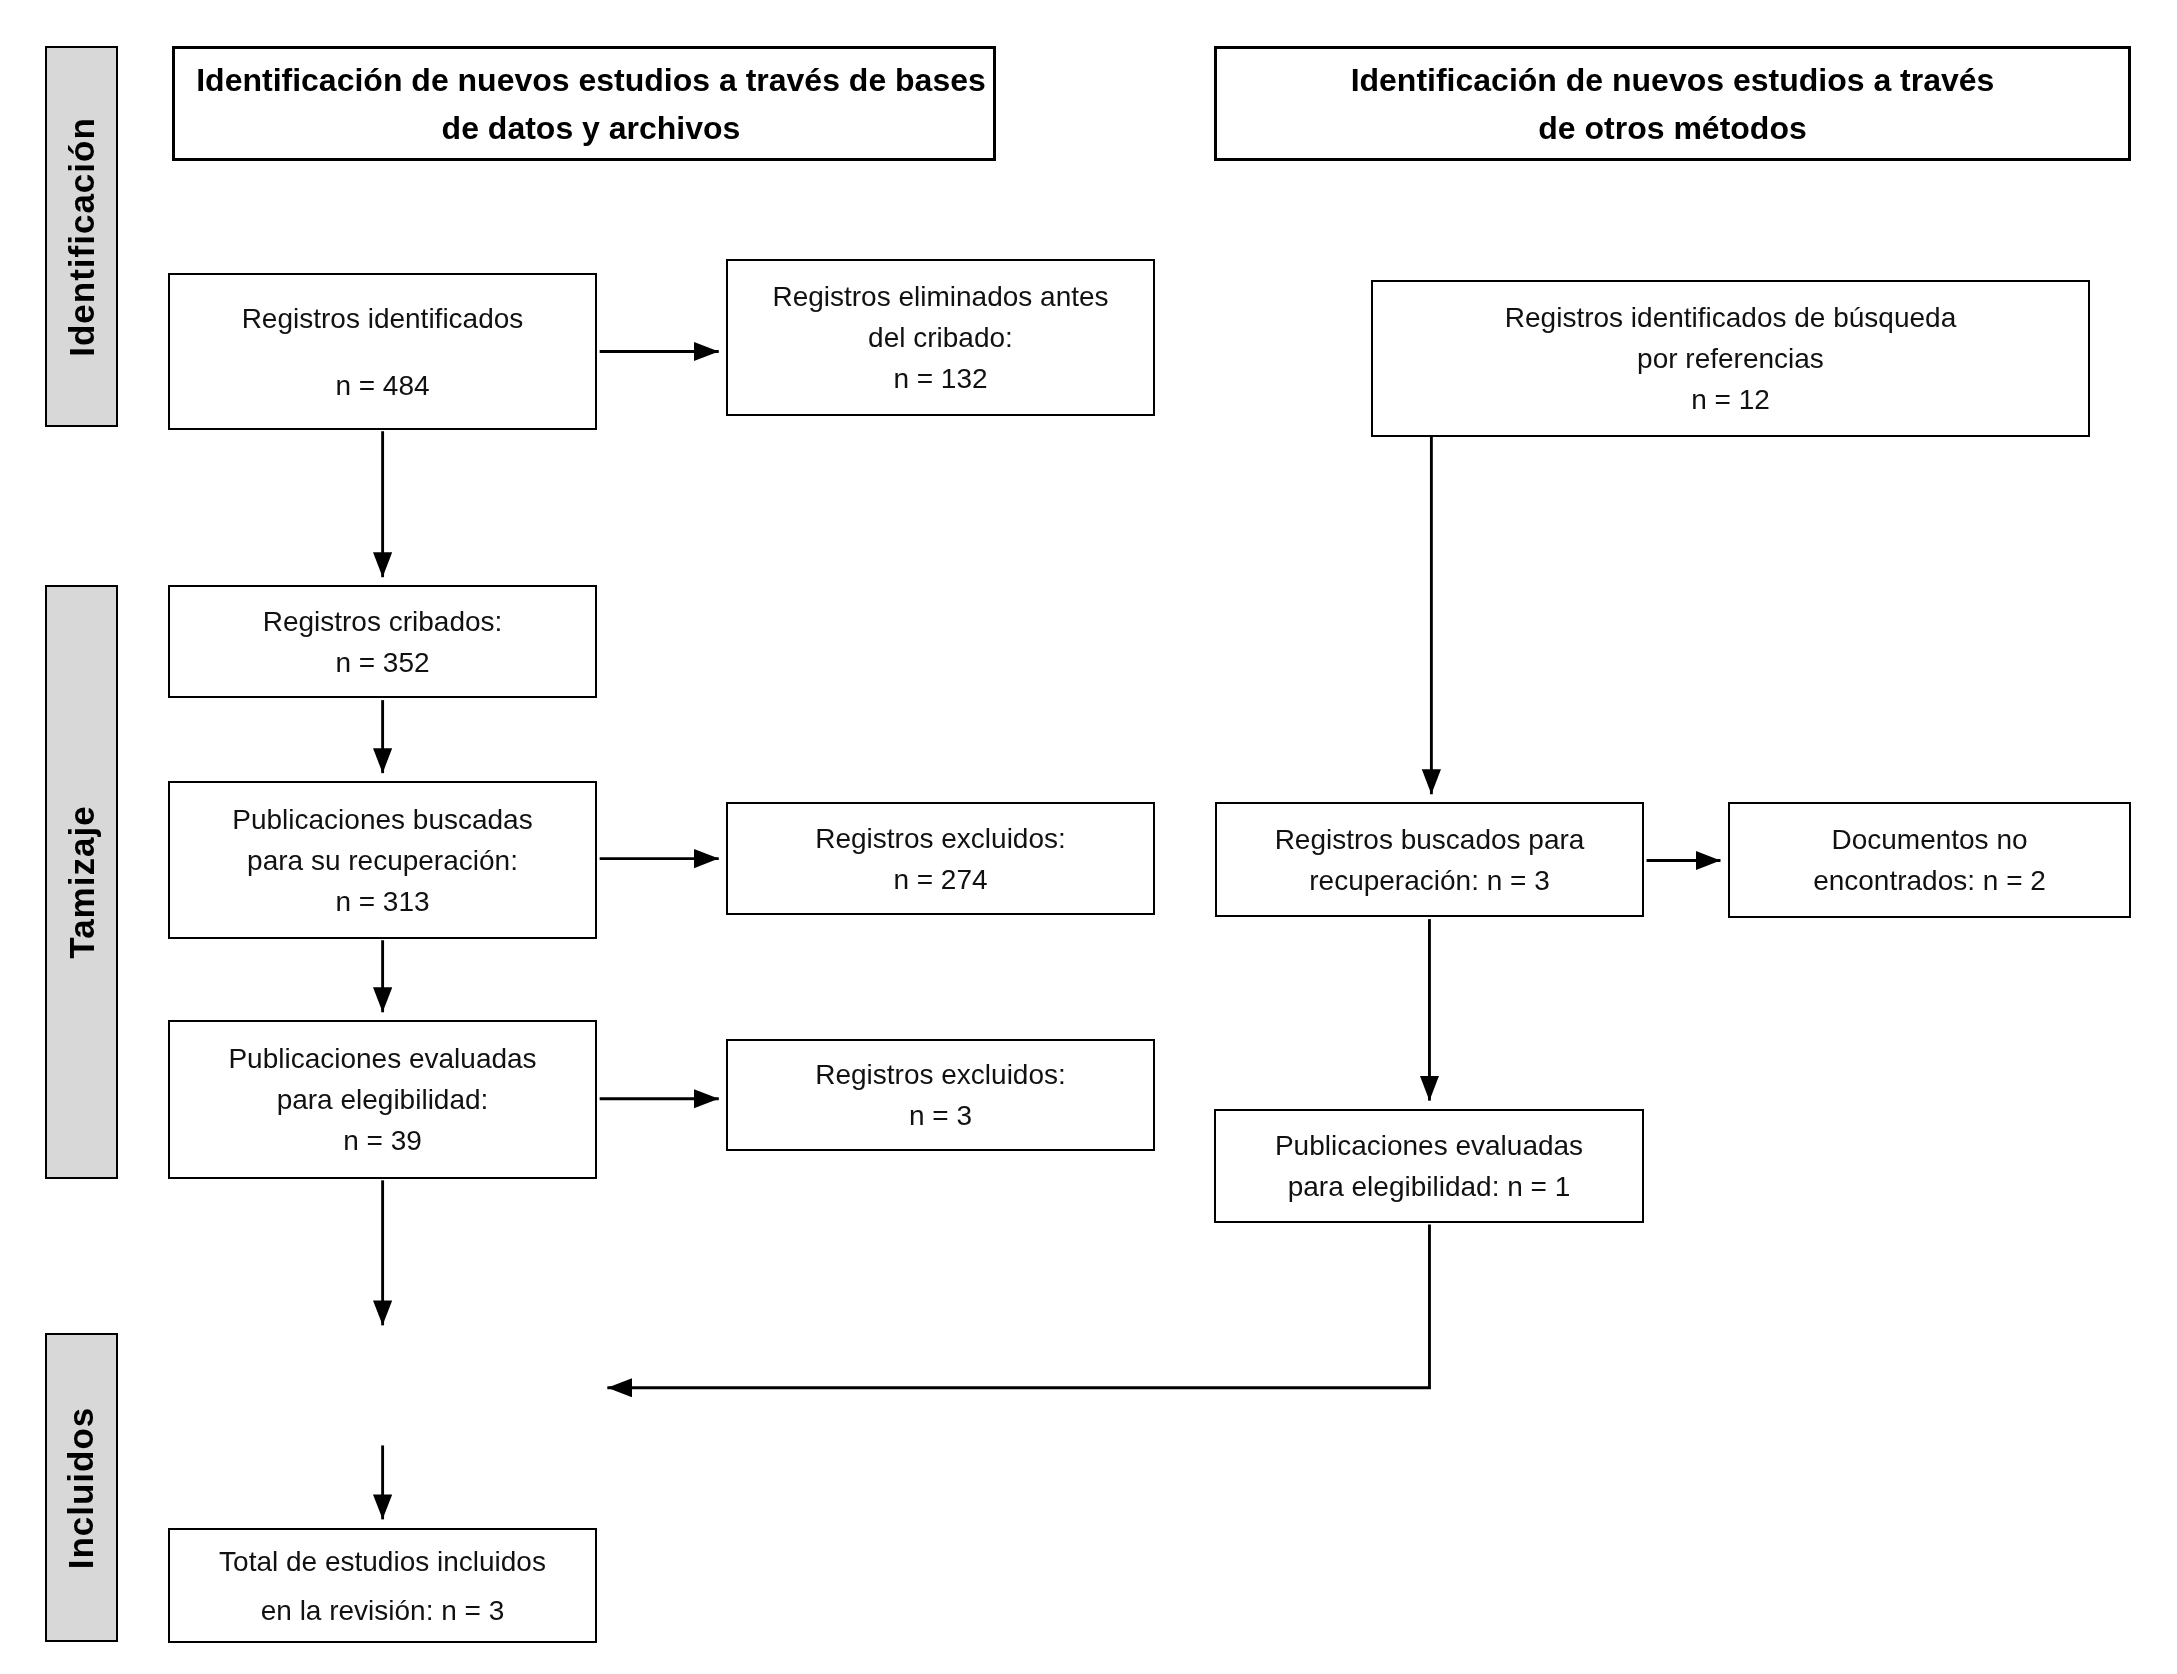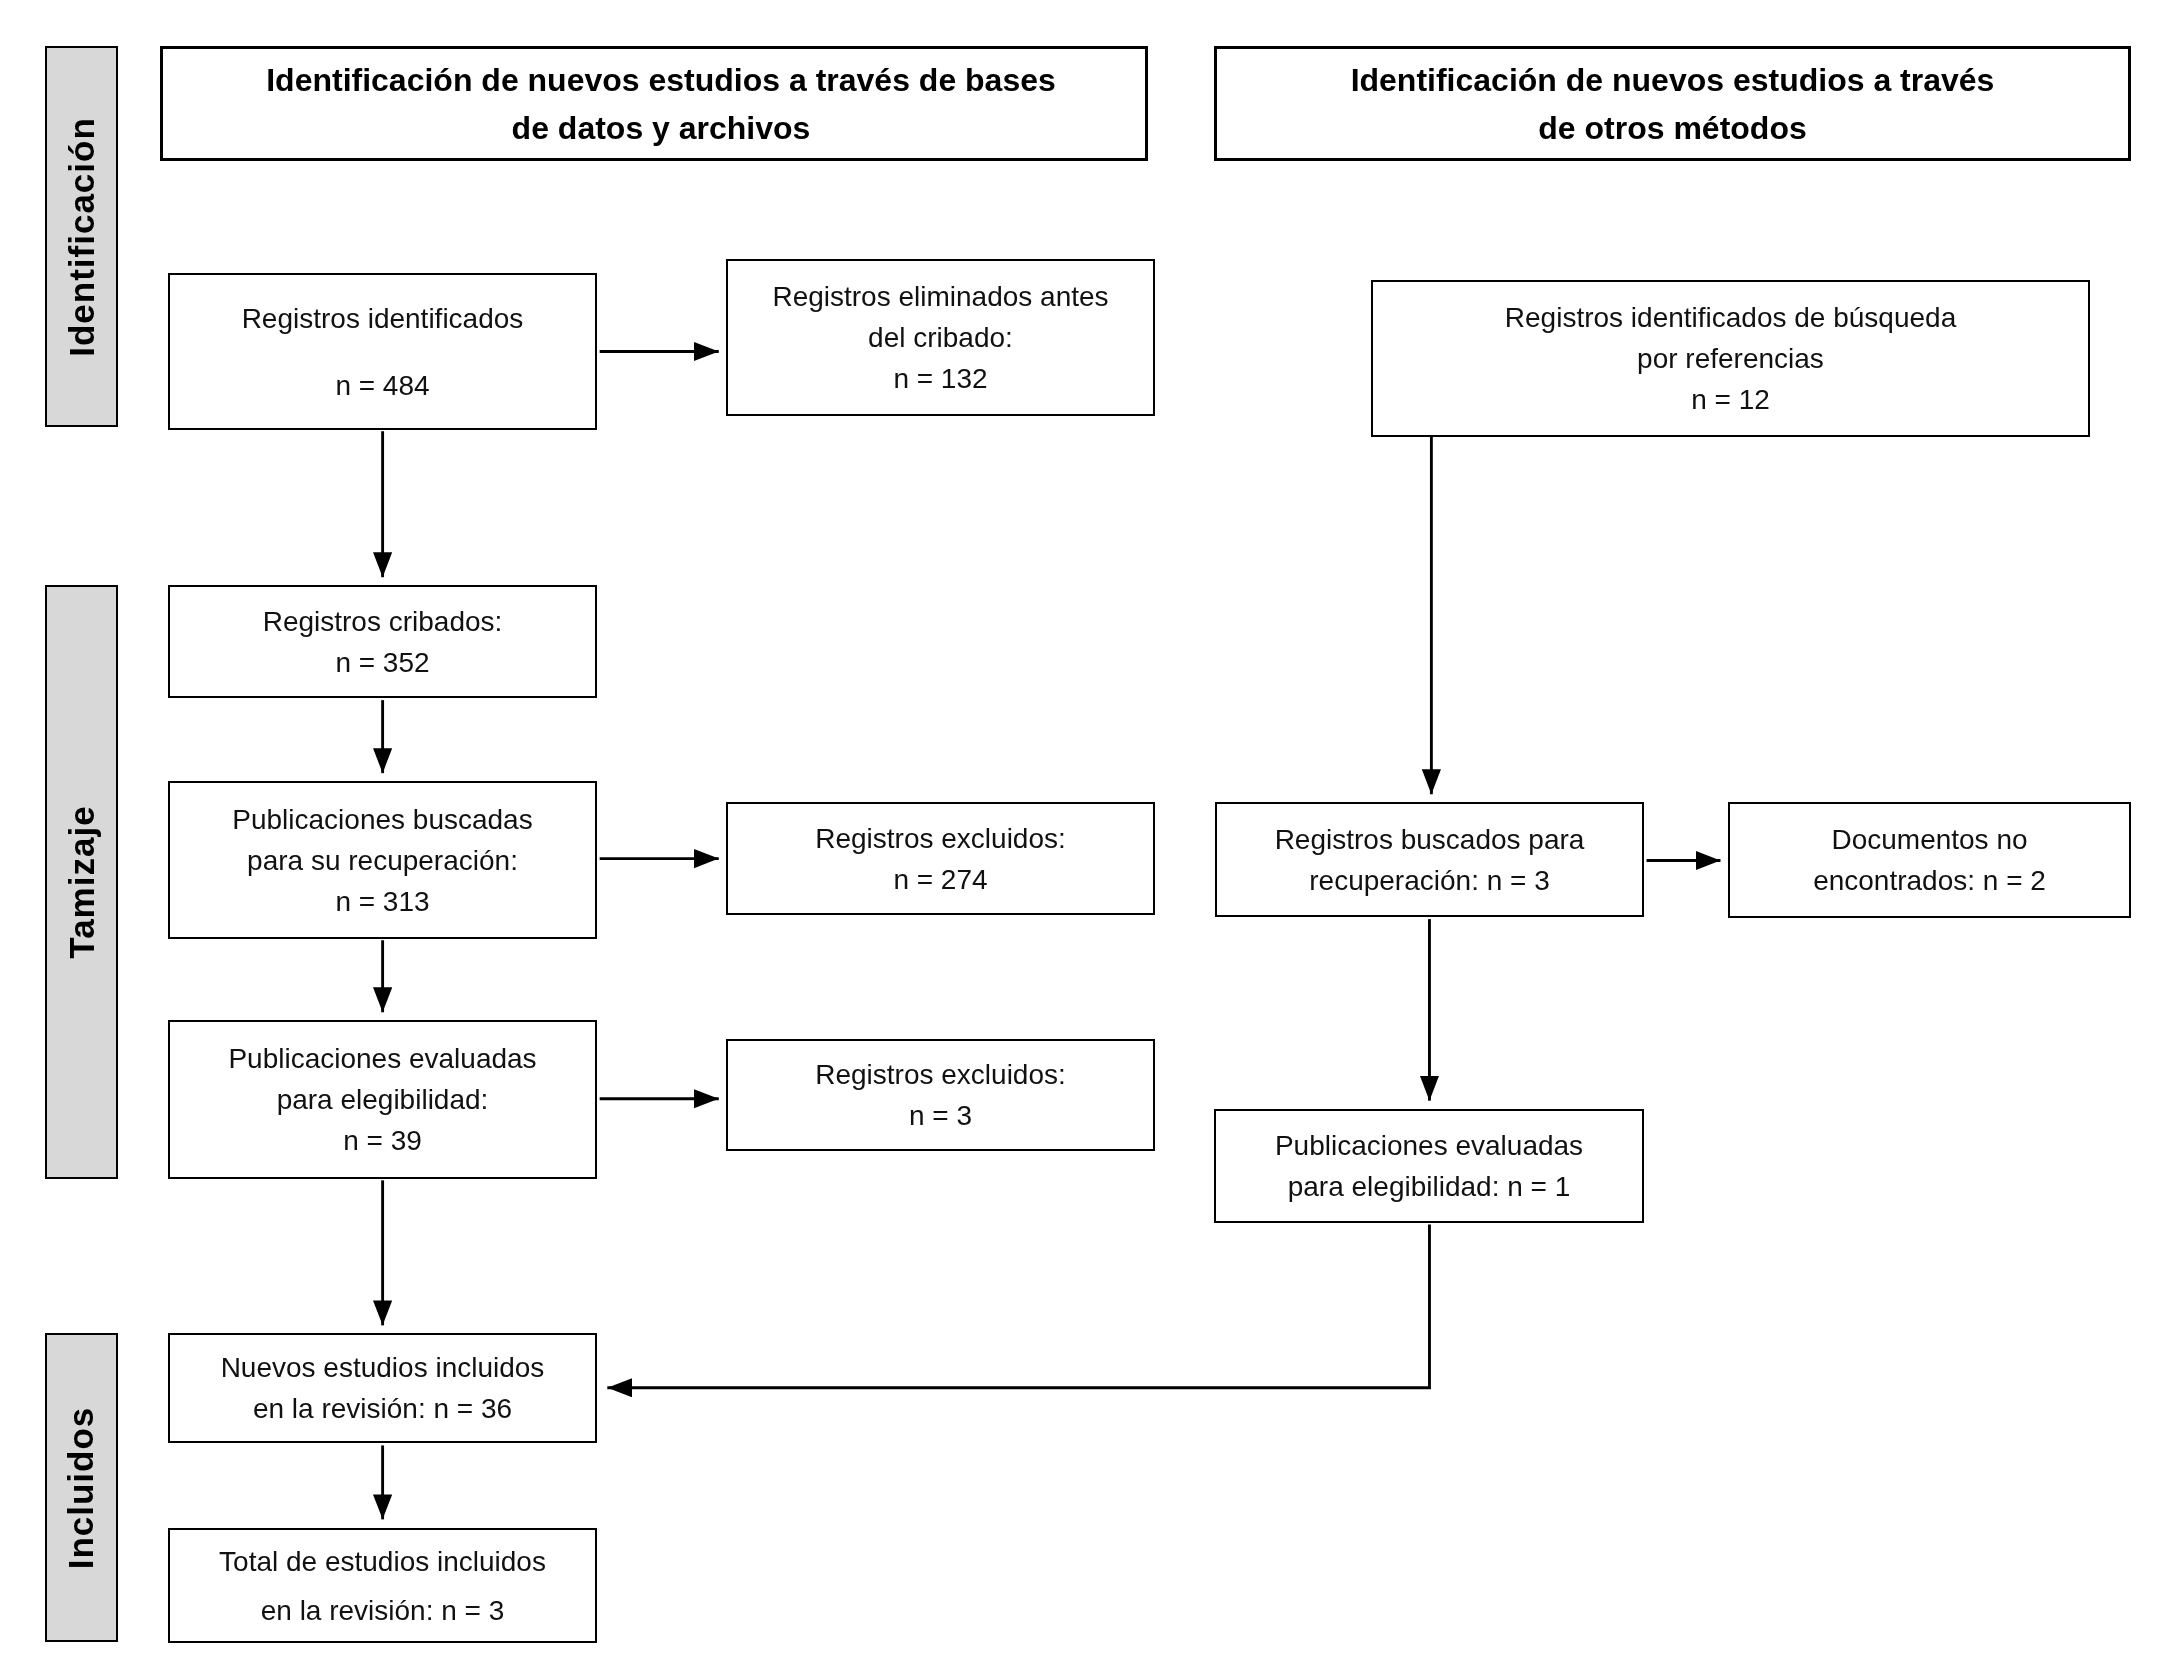--- a/index.html
+++ b/index.html
@@ -75,21 +75,21 @@
   <div class="side-bar" style="top:46px;height:381px;">
     <span>Identificación</span>
   </div>
   <div class="side-bar" style="top:585px;height:594px;">
     <span>Tamizaje</span>
   </div>
   <div class="side-bar" style="top:1333px;height:309px;">
     <span>Incluidos</span>
   </div>
 
-  <div class="header-box" style="left:160px;top:46px;width:988px;padding-left:14px;">
+  <div class="header-box" style="left:172px;top:46px;width:824px;padding-left:14px;">
     <div class="line">Identificación de nuevos estudios a través de bases</div>
     <div class="line">de datos y archivos</div>
   </div>
   <div class="header-box" style="left:1214px;top:46px;width:917px;">
     <div class="line">Identificación de nuevos estudios a través</div>
     <div class="line">de otros métodos</div>
   </div>
 
   <div class="flow-box spread" style="left:168px;top:273px;width:429px;height:157px;">
     <div class="line">Registros identificados</div>
@@ -143,24 +143,20 @@
   <div class="flow-box" style="left:726px;top:1039px;width:429px;height:112px;">
     <div class="line">Registros excluidos:</div>
     <div class="line">n = 3</div>
   </div>
 
   <div class="flow-box" style="left:1214px;top:1109px;width:430px;height:114px;">
     <div class="line">Publicaciones evaluadas</div>
     <div class="line">para elegibilidad: n = 1</div>
   </div>
 
-  <div class="flow-box" style="left:168px;top:1333px;width:429px;height:110px;">
-    <div class="line">Nuevos estudios incluidos</div>
-    <div class="line">en la revisión: n = 36</div>
-  </div>
 
   <div class="flow-box" style="left:168px;top:1528px;width:429px;height:115px;gap:8px;">
     <div class="line">Total de estudios incluidos</div>
     <div class="line">en la revisión: n = 3</div>
   </div>
 
 </div>
 
 
 </body></html>

